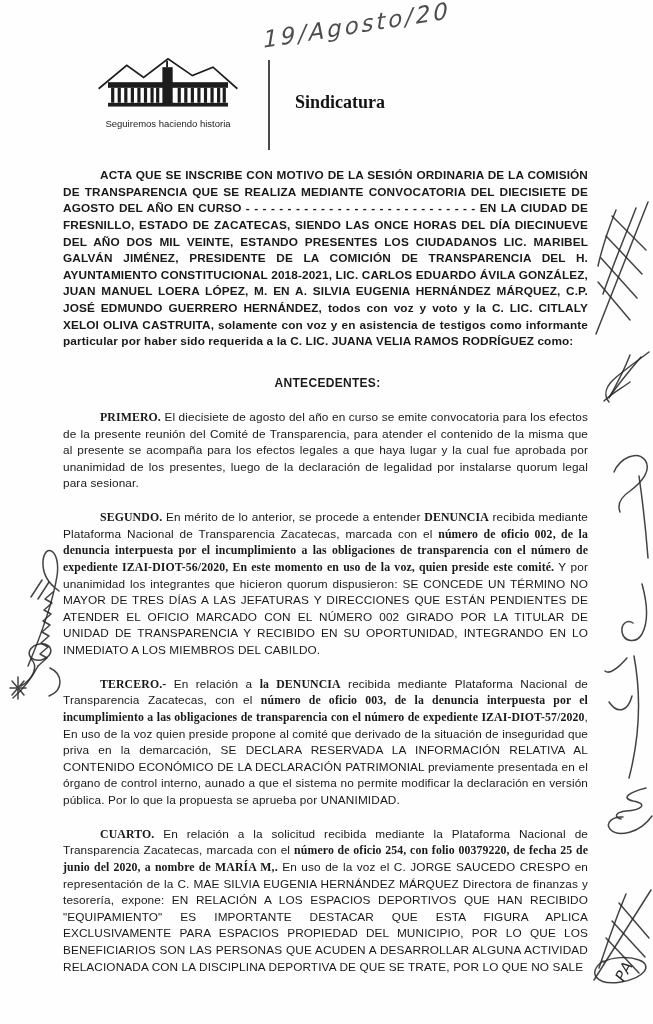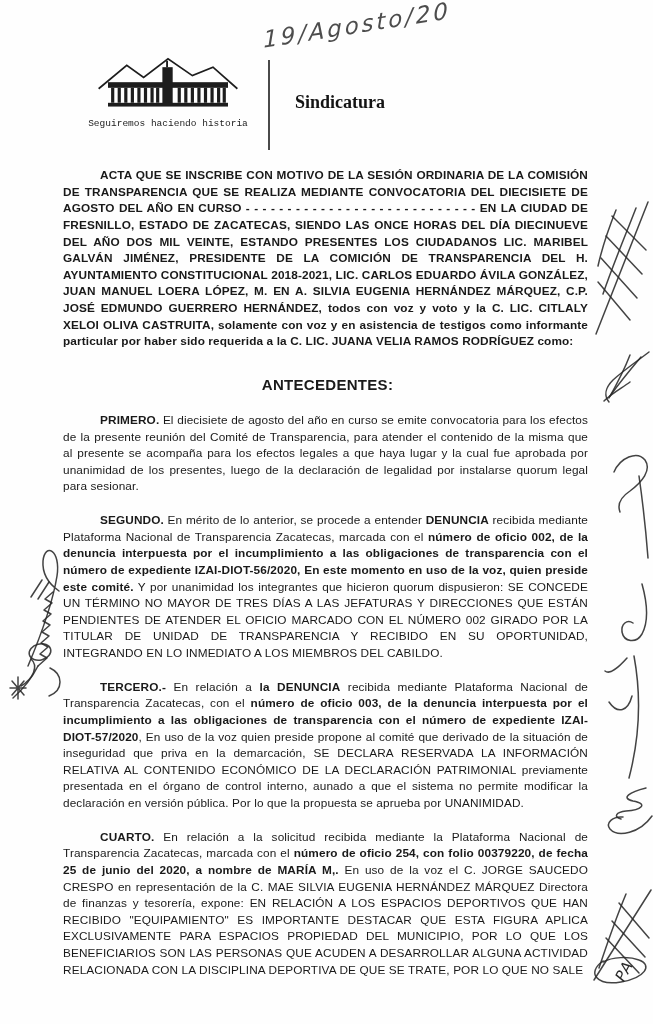--- a/index.html
+++ b/index.html
@@ -22,36 +22,36 @@
     font-size:15px;color:#2a2a2a;letter-spacing:1px;
   }
   .scribbles{position:absolute;left:0;top:0;width:653px;height:1024px;pointer-events:none;}
   .scribbles path,.scribbles ellipse{fill:none;stroke:#292929;stroke-width:1.5;stroke-linecap:round;stroke-linejoin:round;opacity:.88;}
   
   .logo-block{position:absolute;left:76px;top:54px;width:184px;text-align:center;}
   .logo-art{display:block;margin:0 auto;width:150px;height:62px;}
   .logo-title{font-family:"Liberation Serif", serif;line-height:1;margin-top:-2px;white-space:nowrap;color:#161616;}
   .logo-cap{font-size:33px;}
   .logo-mid{font-size:24px;letter-spacing:2.5px;}
-  .logo-tagline{font-family:Liberation Mono, monospace;font-size:9.5px;margin-top:2px;color:#222;}
+  .logo-tagline{font-family:Liberation Sans, sans-serif;font-size:9.5px;margin-top:2px;color:#222;}
   .header-divider{position:absolute;left:268px;top:60px;width:2px;height:90px;background:#4a4a4a;}
   .dept-title{
     position:absolute;left:295px;top:92px;
     font-family:"Liberation Serif", serif;font-weight:bold;font-size:18px;color:#141414;
   }
   
   .doc-body{position:absolute;left:63px;top:167px;width:529px;}
   .para{
     margin:0 4px 17px 0;font-size:11.8px;line-height:1.41;
     text-align:justify;text-indent:37px;letter-spacing:.12px;color:#191919;
   }
   .para.bold{font-weight:bold;}
-  .para .b{font-weight:bold;}
+  .para .b{font-weight:bold;font-family:Liberation Serif, serif;}
   .section-heading{
-    text-align:center;font-weight:bold;font-size:15px;letter-spacing:.3px;
+    text-align:center;font-weight:bold;font-size:12px;letter-spacing:.3px;
     margin:26px 0 19px 0;
   }
 </style>
 </head>
 <body>
 
 <div class="page">
 
   <div class="hand-date">19/Agosto/20</div>
 

